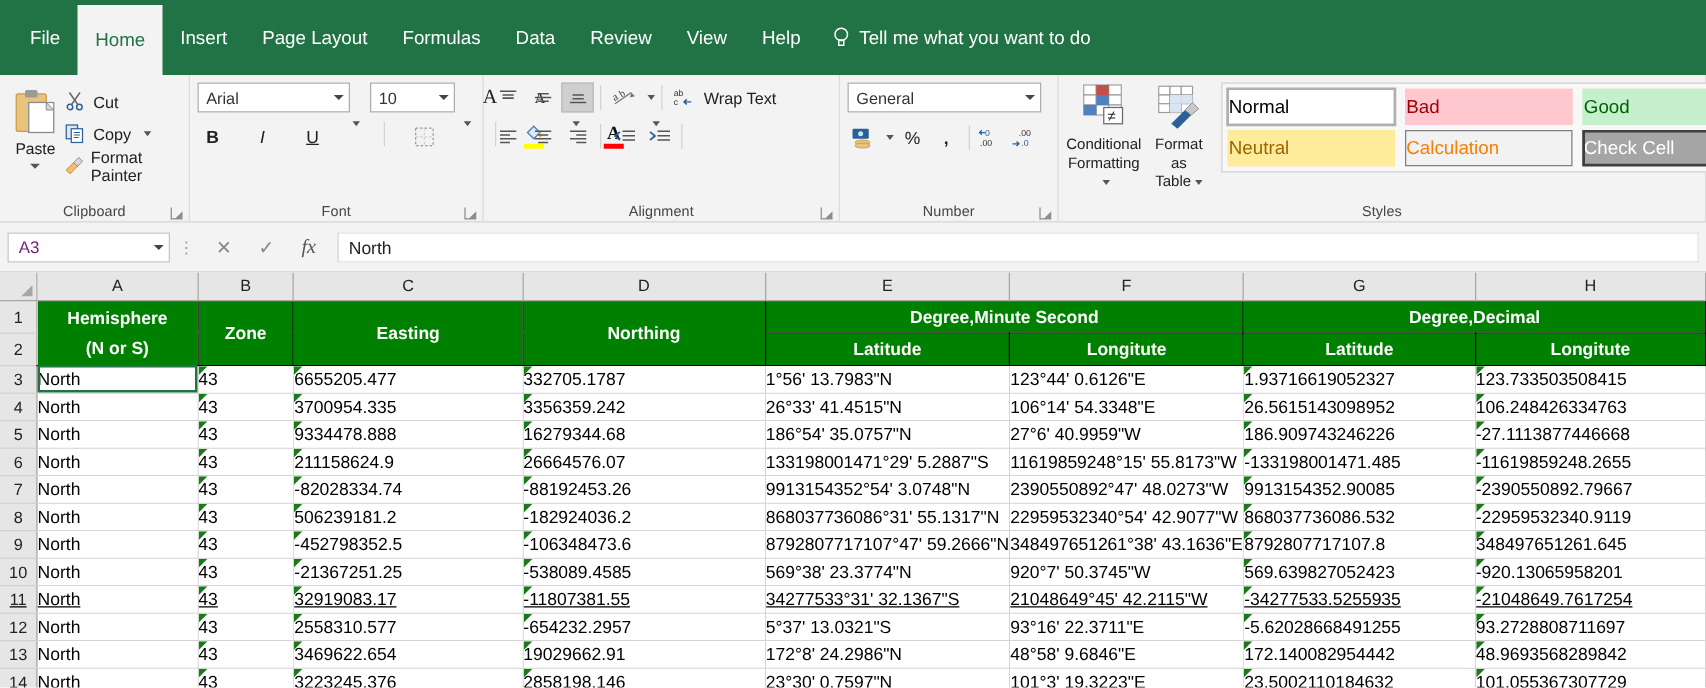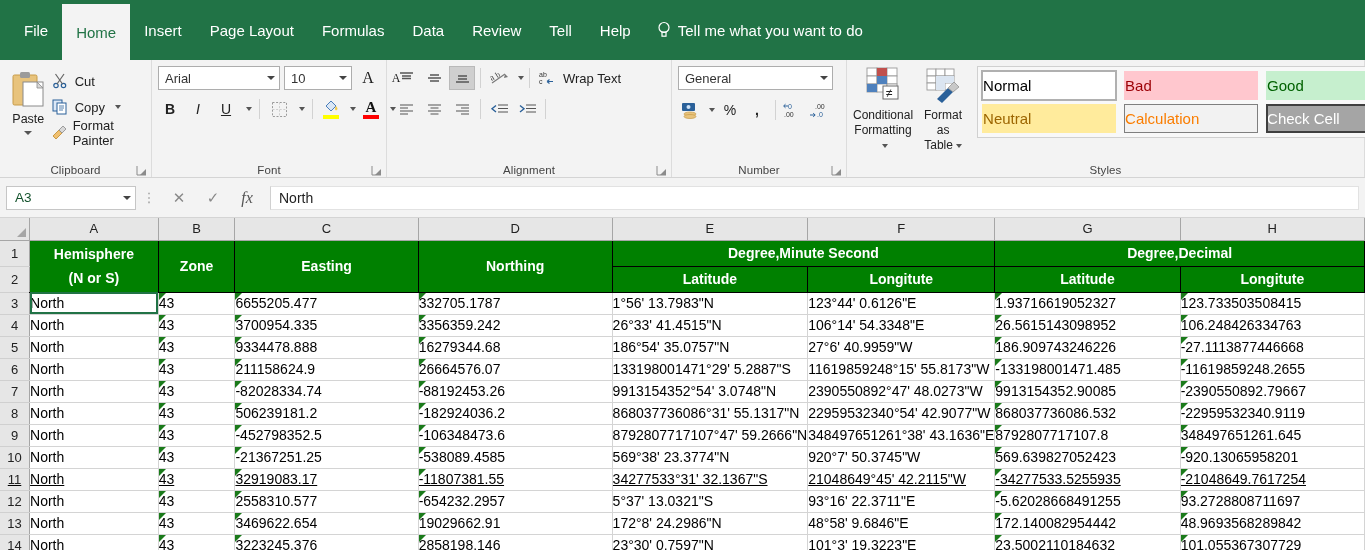--- a/index.html
+++ b/index.html
@@ -79,21 +79,21 @@
   }
   .paste-lbl { font-size: 12.5px; color: #212121; margin-top: 2px; }
   .caret-dn { width:0;height:0;border-left:4px solid transparent;border-right:4px solid transparent;border-top:4px solid #555;margin-top:5px;}
   .clip-list { display: flex; flex-direction: column; gap: 4px; padding-top: 4px; }
   .clip-item { display: flex; align-items: center; gap: 6px; font-size: 13px; color: #212121; height: 22px; cursor: default;}
   .clip-item .ci { width: 18px; height: 18px; display: flex; align-items: center; justify-content: center; }
   .mini-caret { width:0;height:0;border-left:3.5px solid transparent;border-right:3.5px solid transparent;border-top:4px solid #555;margin-left:4px;}
 
   
   .g-font { width: 235px; }
-  .frow { display: flex; align-items: center; gap: 4px; }
+  .frow { display: flex; gap: 16px; }
   .frow.r1 { margin-bottom: 7px; }
   .combo {
     height: 24px; background: #fff; border: 1px solid #adadad;
     display: flex; align-items: center; padding: 0 4px 0 6px;
     font-size: 13px; color: #333;
   }
   .combo .val { flex: 1; white-space: nowrap; overflow: hidden; }
   .cb-caret { width:0;height:0;border-left:4px solid transparent;border-right:4px solid transparent;border-top:4px solid #444;margin-left:6px;}
   .fname { width: 122px; }
   .fsize { width: 68px; }
@@ -142,21 +142,21 @@
     cursor: default;
   }
 
   
   .fbar {
     height: 40px; background: #f3f3f3; display: flex; align-items: center;
     padding: 0 6px; gap: 6px; border-bottom: 1px solid #d4d4d4;
   }
   .namebox {
     width: 130px; height: 24px; background: #fff; border: 1px solid #c6c6c6;
-    display: flex; align-items: center; padding: 0 4px 0 8px; font-size: 13.5px; color: #14532d;
+    display: flex; align-items: center; padding: 0 4px 0 8px; font-size: 13.5px; color: #701a75;
   }
   .namebox .val { flex: 1; }
   .dots { width: 14px; text-align: center; color: #9a9a9a; font-size: 13px; letter-spacing: 0; line-height: 1; }
   .fbtns { display: flex; align-items: center; gap: 0; }
   .fbtn { width: 34px; height: 24px; display:flex;align-items:center;justify-content:center; color:#888; font-size:15px; cursor:default;}
   .fx { font-family: "Liberation Serif", serif; font-style: italic; font-size: 16px; color: #555;}
   .finput {
     flex: 1; height: 24px; background: #fff; border: 1px solid #e2e2e2; border-left: 1px solid #d0d0d0;
     display: flex; align-items: center; padding-left: 8px; font-size: 14px; color: #222;
   }
@@ -226,21 +226,21 @@
   <div class="tab">
       <span>Formulas</span>
     </div>
   <div class="tab">
       <span>Data</span>
     </div>
   <div class="tab">
       <span>Review</span>
     </div>
   <div class="tab">
-      <span>Tell</span>
+      <span>View</span>
     </div>
   <div class="tab">
       <span>Help</span>
     </div>
   <div class="tellme">
     <svg class="bulb" viewBox="0 0 14 18">
       <circle cx="7" cy="6.5" r="5" fill="none" stroke="#fff" stroke-width="1.2"></circle>
       <rect x="5" y="11" width="4" height="4.2" fill="none" stroke="#fff" stroke-width="1.2"></rect>
     </svg>
     <span>Tell me what you want to do</span>

